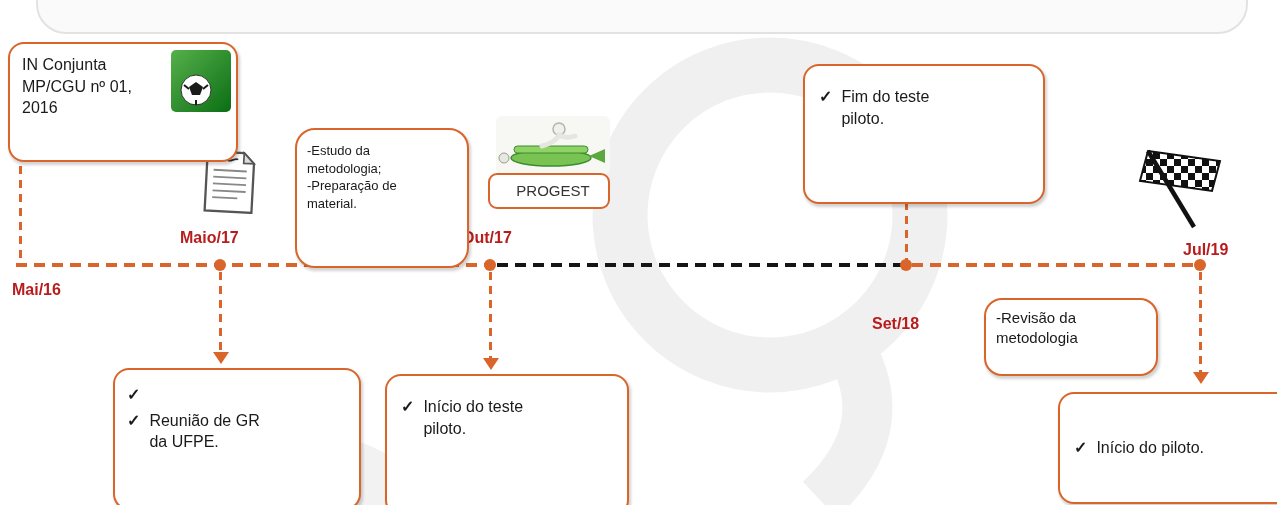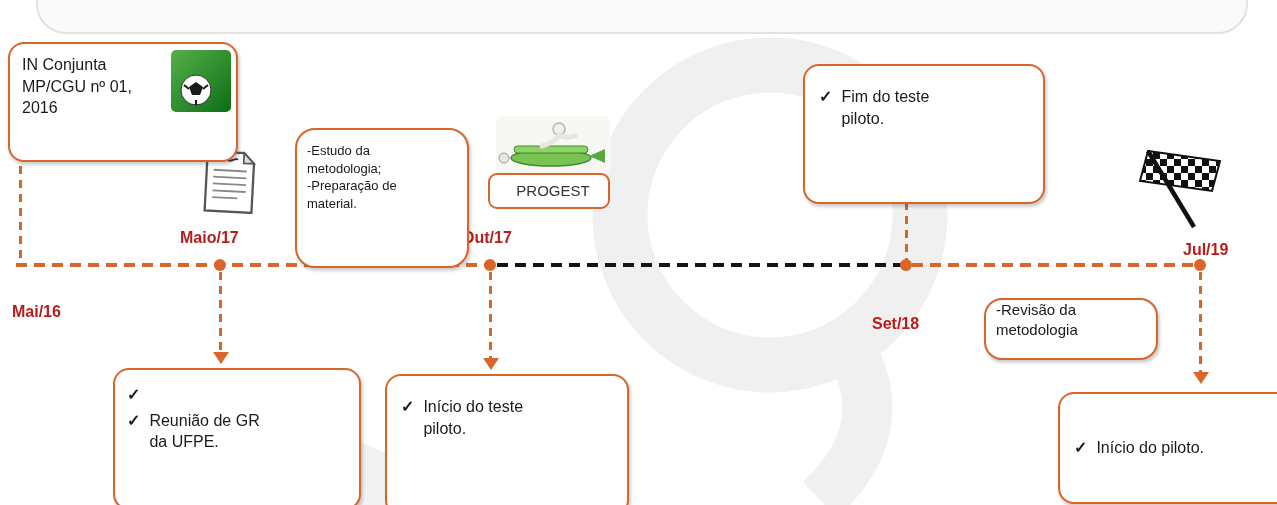--- a/index.html
+++ b/index.html
@@ -31,21 +31,21 @@
   }
   .pre{white-space:pre-line;}
   .checkrow{display:flex;gap:9px;align-items:flex-start;}
   .check{flex:0 0 auto;font-weight:bold;}
   .c-in{left:8px;top:42px;width:202px;height:96px;padding:10px 12px;}
   .c-in .ball{position:absolute;right:5px;top:6px;width:60px;height:62px;}
   .c-estudo{left:295px;top:128px;width:150px;height:112px;padding:12px 10px;font-size:13px;border-radius:20px;}
   .c-progest{left:488px;top:173px;width:110px;height:32px;border-radius:9px;border-width:2px;
     display:flex;align-items:center;justify-content:center;font-size:15px;color:#333;box-shadow:none;padding-left:8px;}
   .c-fim{left:803px;top:64px;width:210px;height:96px;padding:20px 14px;}
-  .c-revisao{left:984px;top:298px;width:150px;height:58px;padding:0 10px;font-size:15px;border-radius:18px;}
+  .c-revisao{left:984px;top:298px;width:150px;height:58px;padding:8px 10px;font-size:15px;border-radius:18px;}
   .c-reuniao{left:113px;top:368px;width:220px;height:110px;padding:14px 12px;}
   .c-reuniao .checkrow{margin-bottom:4px;}
   .c-iteste{left:385px;top:374px;width:212px;height:98px;padding:20px 14px;}
   .c-icurso{left:1058px;top:392px;width:210px;height:88px;padding:10px 14px;display:flex;align-items:center;}
   
   .pic{position:absolute;z-index:4;}
 </style>
 </head>
 <body>
 
@@ -75,21 +75,21 @@
 
   <div class="vline" style="left:489px;top:272px;height:88px;"></div>
   <div class="ah down" style="left:483px;top:358px;"></div>
 
   <div class="vline" style="left:905px;top:174px;height:86px;"></div>
   <div class="ah up" style="left:899px;top:163px;"></div>
 
   <div class="vline" style="left:1199px;top:272px;height:102px;"></div>
   <div class="ah down" style="left:1193px;top:372px;"></div>
 
-  <div class="datelabel" style="left:12px;top:281px;margin-top:22px;">Mai/16</div>
+  <div class="datelabel" style="left:12px;top:281px;">Mai/16</div>
   <div class="datelabel" style="left:180px;top:229px;">Maio/17</div>
   <div class="datelabel" style="left:462px;top:229px;">Out/17</div>
   <div class="datelabel" style="left:872px;top:307px;margin-top:8px;">Set/18</div>
   <div class="datelabel" style="left:1183px;top:241px;">Jul/19</div>
 
   <div class="box c-in">
     <div class="pre" style="width:132px;">IN Conjunta
 MP/CGU nº 01,
 2016</div>
     <svg class="ball" viewBox="0 0 60 62">

